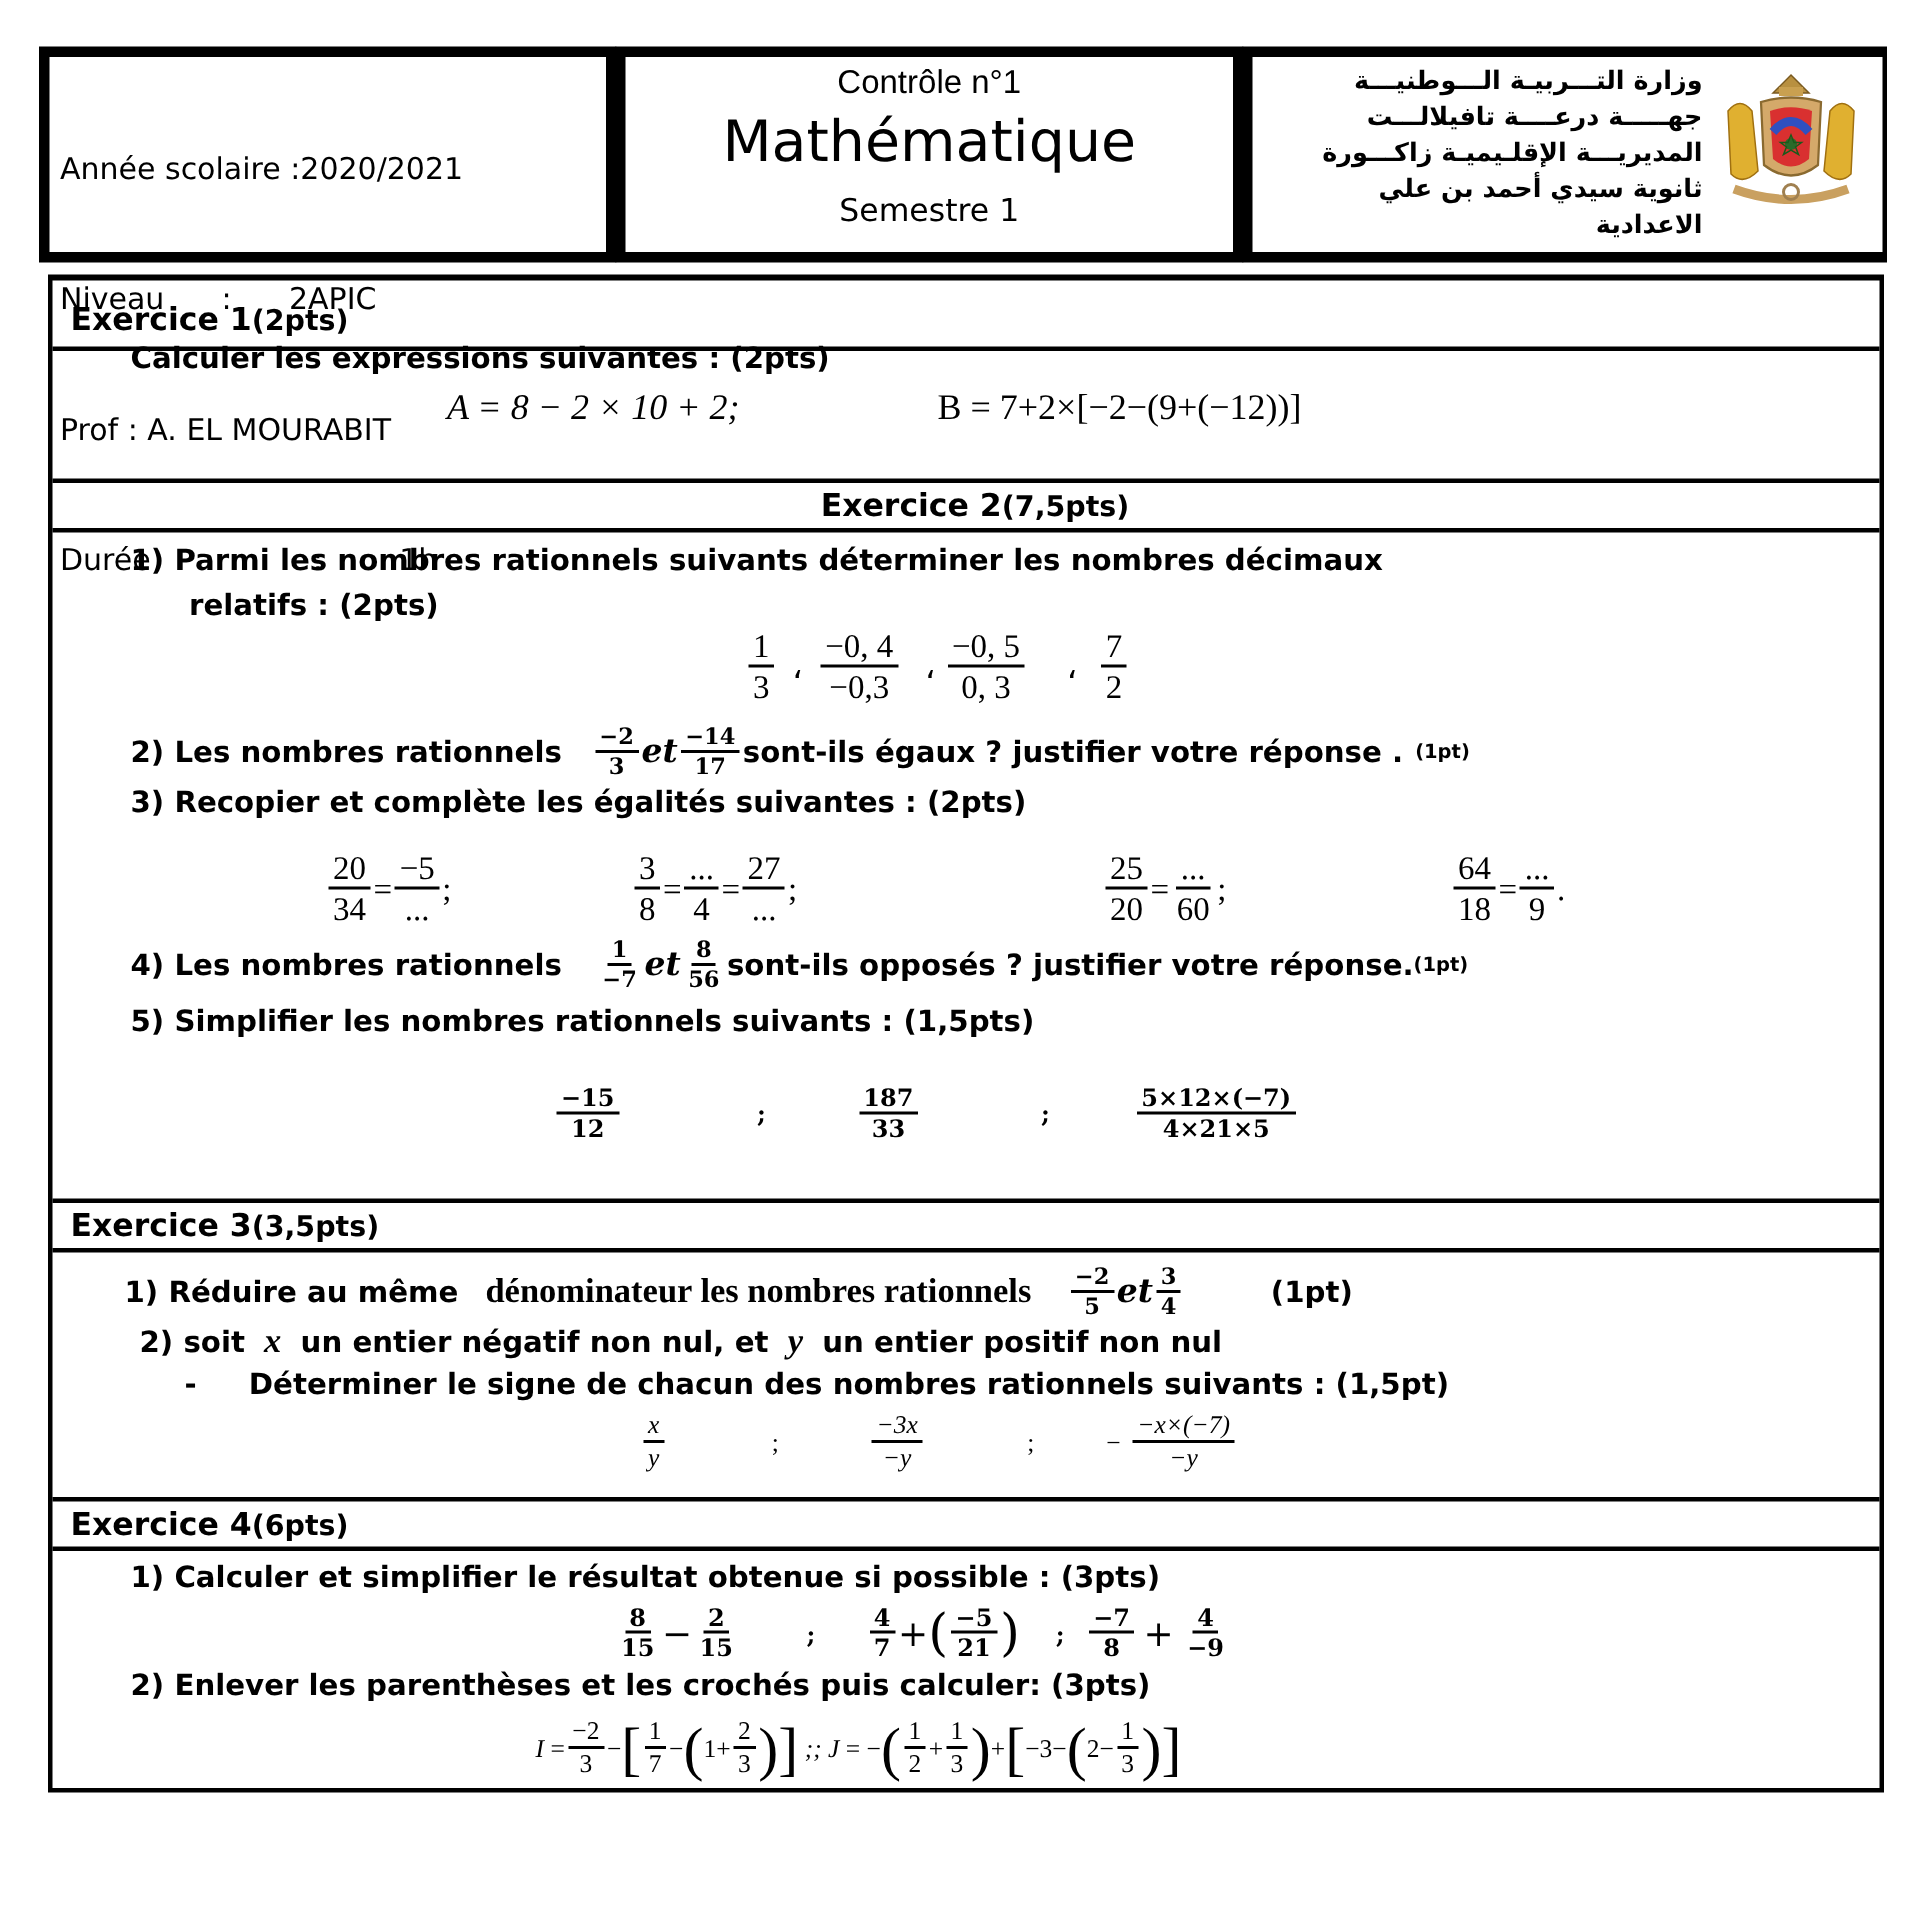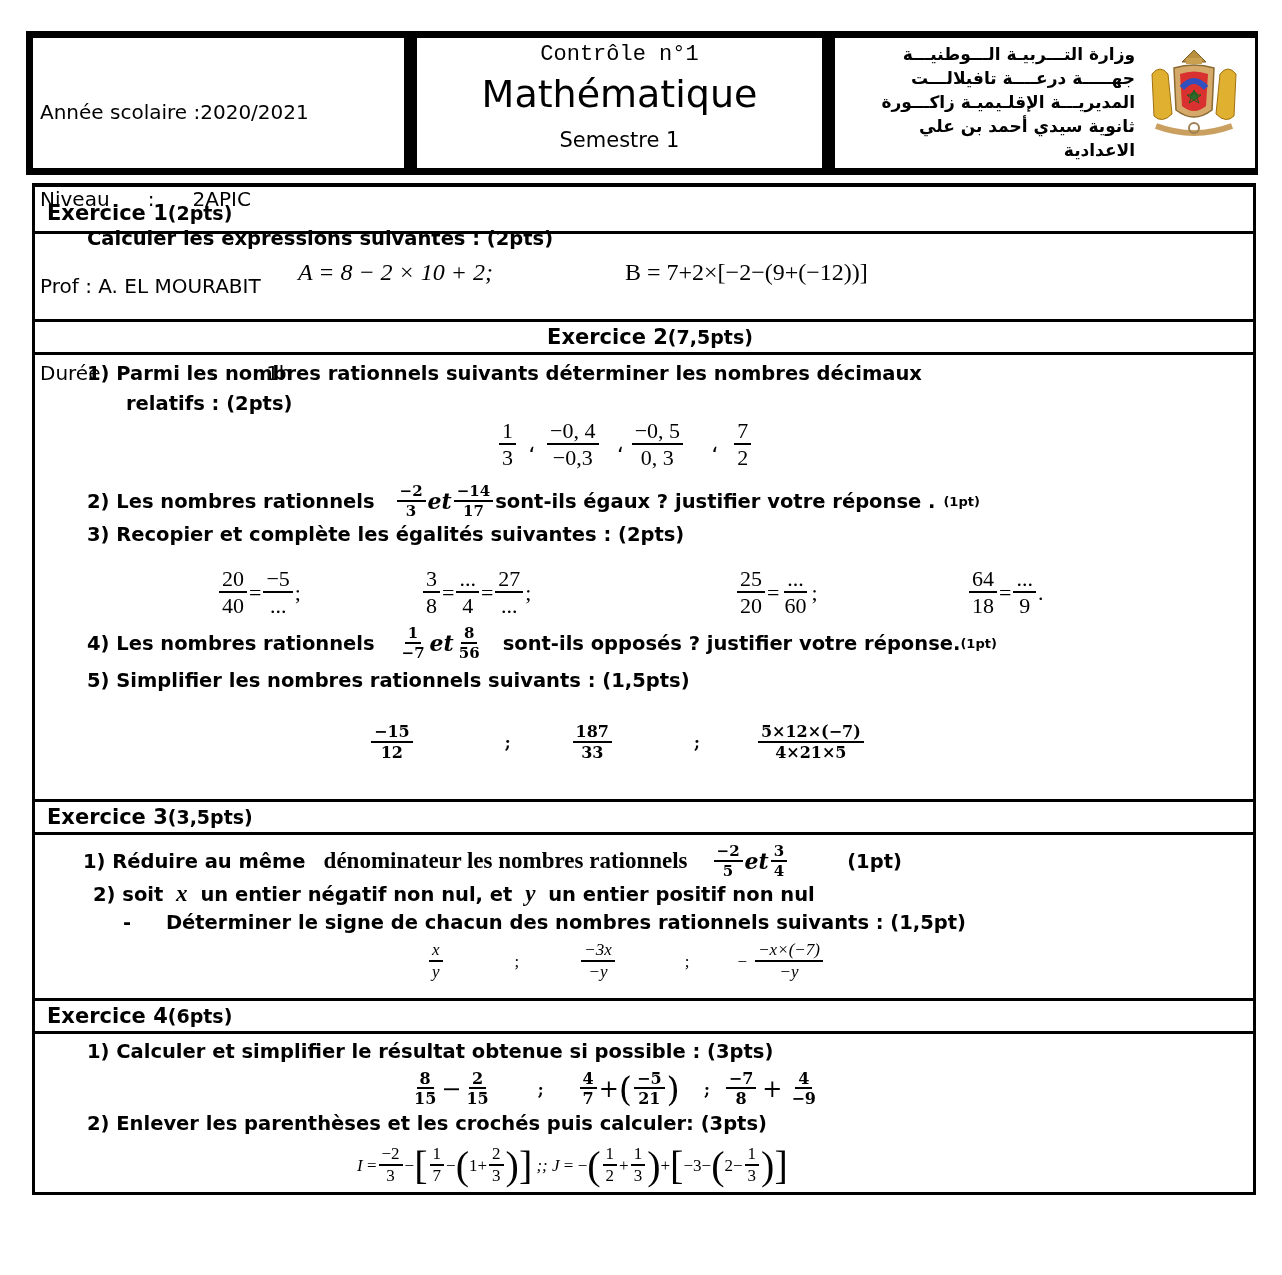--- a/index.html
+++ b/index.html
@@ -6,21 +6,21 @@
   body { width: 1282px; height: 1275px; position: relative; overflow: hidden; color: #000; }
   .serif { font-family: "Liberation Serif", "DejaVu Serif", serif; }
 
   
   .hdr { position: absolute; top: 31px; left: 26px; width: 1231px; height: 152px; }
   .hbox { position: absolute; top: 0; height: 144px; border: 7px solid #000; box-sizing: border-box; background: #fff; }
   .hbox.left { left: 0; width: 385px; }
   .hbox.mid { left: 384px; width: 419px; }
   .hbox.right { left: 802px; width: 430px; border-right-width: 3px; }
   .hbox.left .info { position: absolute; left: 7px; top: 2px; font-family: "DejaVu Sans", sans-serif; font-size: 20px; line-height: 29px; white-space: pre; }
-  .hbox.mid .t1 { position: absolute; top: 4px; left: 0; width: 100%; text-align: center; font-family: Liberation Mono, monospace; font-size: 22px; }
+  .hbox.mid .t1 { position: absolute; top: 4px; left: 0; width: 100%; text-align: center; font-family: Liberation Sans, sans-serif; font-size: 22px; }
   .hbox.mid .t2 { position: absolute; top: 34px; left: 0; width: 100%; text-align: center; font-family: "DejaVu Sans", sans-serif; font-size: 38px; }
   .hbox.mid .t3 { position: absolute; top: 90px; left: 0; width: 100%; text-align: center; font-family: "DejaVu Sans", sans-serif; font-size: 21px; }
   .arabic { position: absolute; right: 120px; top: 4px; width: 290px; direction: rtl; text-align: right; font-family: "DejaVu Sans", sans-serif; font-weight: bold; font-size: 17px; line-height: 24px; }
   .emblem { position: absolute; right: 8px; top: 6px; width: 105px; height: 105px; }
 
   
   .frame { position: absolute; left: 32px; top: 183px; width: 1224px; height: 1012px; border: 3px solid #000; border-top: 4px solid #000; box-sizing: border-box; }
   .sec-title { position: absolute; left: 0; width: 100%; height: 36px; border-bottom: 3px solid #000; border-top: 3px solid #000; box-sizing: border-box; font-family: "DejaVu Sans", sans-serif; font-weight: bold; font-size: 21px; line-height: 30px; padding-left: 12px; }
   .sec-title .pts { font-size: 19px; }
   .line { position: absolute; font-family: "DejaVu Sans", sans-serif; font-weight: bold; font-size: 19.5px; white-space: nowrap; }
@@ -128,21 +128,21 @@
     </span>
     <span style="margin-left:0;">sont-ils égaux ? justifier votre réponse .</span>
     <span class="small" style="margin-left:8px;">(1pt)</span>
   </div>
 
   <div class="line" style="left:52px; top:336px;">3)  Recopier et complète les égalités suivantes : (2pts)</div>
 
   <div class="math" style="left:182px; top:380px;">
     <span class="frac">
         <span class="n">20</span>
-        <span class="d">40</span>
+        <span class="d">34</span>
       </span>=<span class="frac">
         <span class="n">−5</span>
         <span class="d">...</span>
       </span><span>;</span>
   </div>
   <div class="math" style="left:386px; top:380px;">
     <span class="frac">
         <span class="n">3</span>
         <span class="d">8</span>
       </span>=<span class="frac">
@@ -178,21 +178,21 @@
       <span class="frac">
           <span class="n">1</span>
           <span class="d">−7</span>
         </span>
       <span class="it" style="font-size:22px;">et</span>
       <span class="frac">
           <span class="n">8</span>
           <span class="d">56</span>
         </span>
     </span>
-    <span style="margin-left:18px;">sont-ils opposés ? justifier votre réponse.</span>
+    <span style="margin-left:0;">sont-ils opposés ? justifier votre réponse.</span>
     <span class="small">(1pt)</span>
   </div>
 
   <div class="line" style="left:52px; top:482px;">5)  Simplifier les nombres rationnels suivants : (1,5pts)</div>
   <div class="math bold-math" style="left:334px; top:536px; font-size:16px;align-items:center;">
     <span class="frac">
         <span class="n">−15</span>
         <span class="d">12</span>
       </span>
     <span style="margin:0 60px 0 90px;">;</span>

